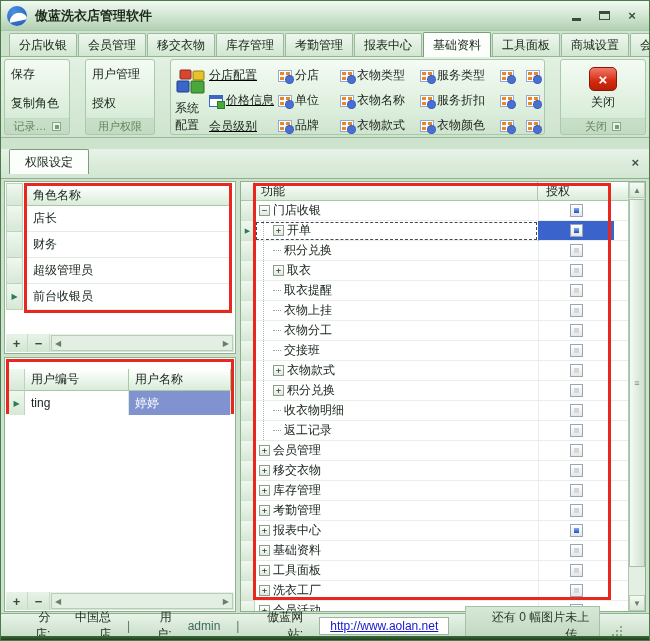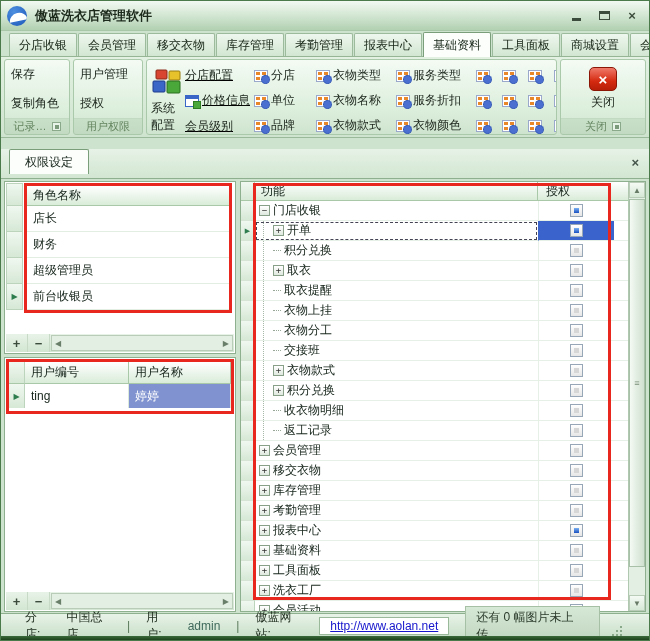--- a/index.html
+++ b/index.html
@@ -15,21 +15,21 @@
   .win-btn{width:22px;height:18px;display:flex;align-items:center;justify-content:center;color:#3c4c3c;font-weight:bold;font-size:13px;}
   .min-glyph{width:9px;height:3px;background:#3c4c3c;margin-top:8px;}
   .max-glyph{width:11px;height:9px;border:1px solid #3c4c3c;border-top:3px solid #3c4c3c;}
 
   
   .tabrow{position:absolute;top:30px;left:0;right:0;height:26px;display:flex;align-items:flex-end;padding-left:8px;gap:1px;border-bottom:1px solid #95b595;}
   .rtab{height:23px;padding:0 9px;display:flex;align-items:center;font-size:12px;color:#16251 6;color:#162516;border:1px solid #9cba9c;border-bottom:none;border-radius:2px 2px 0 0;background:linear-gradient(#eef7ee,#d2e6d2);white-space:nowrap;}
   .rtab.sel{background:#fcfefc;border-color:#7a9e7a;position:relative;z-index:2;height:25px;margin-bottom:-1px;}
 
   
-  .ribbon{position:absolute;top:56px;left:0;right:0;height:81px;background:linear-gradient(#e2f1e2,#cfe4cf);display:flex;gap:3px;padding:2px 3px;border-bottom:1px solid #9ab89a;}
+  .ribbon{position:absolute;top:56px;left:0;right:0;height:81px;background:linear-gradient(#e2f1e2,#cfe4cf);display:flex;gap:15px;padding:2px 3px;border-bottom:1px solid #9ab89a;}
   .rgroup{border:1px solid #aac8aa;border-radius:3px;background:linear-gradient(#f4fbf4,#ddefdd 65%,#cfe4cf);display:flex;flex-direction:column;overflow:hidden;}
   .rg-body{flex:1;padding:3px 4px;display:flex;}
   .rg-label{height:16px;font-size:11px;color:#64855f;display:flex;align-items:center;justify-content:center;gap:5px;background:rgba(160,195,160,.28);border-top:1px solid #c2dac2;padding:0 4px;}
   .launcher{width:9px;height:9px;border:1px solid #8aa88a;position:relative;background:#e8f3e8;}
   .launcher::after{content:"";position:absolute;right:1px;bottom:1px;width:4px;height:4px;background:#7a9a7a;}
   .g-rec{width:66px;} .g-usr{width:70px;}
   .g-basic{flex:1;} .g-close{width:86px;}
   .col-btns{display:flex;flex-direction:column;gap:6px;width:100%;}
   .tbtn{font-size:12px;color:#1a241a;text-align:left;padding:3px 2px;border-radius:2px;white-space:nowrap;}
   .bigbtn{width:58px;display:flex;flex-direction:column;align-items:center;justify-content:center;font-size:12px;color:#1a241a;gap:2px;}
@@ -60,21 +60,21 @@
   .ind-cell{flex:0 0 auto;background:linear-gradient(#f0f8f0,#d6e8d6);border:1px solid #bcd4bc;border-top:none;display:flex;align-items:center;justify-content:center;font-size:8px;color:#2e7d4f;}
   .ind-cell:first-child{border-top:1px solid #bcd4bc;}
   .red-box{position:absolute;border:3px solid var(--red);background:#fff;}
   .roles-red{left:19px;top:1px;right:3px;height:130px;}
   .grid-head{background:linear-gradient(#ffffff,#d9ecd9);border-bottom:1px solid #a8c8a8;font-size:12px;color:#15241a;display:flex;align-items:center;padding-left:6px;}
   .role-row{height:26px;display:flex;align-items:center;font-size:12px;color:#15241a;border-bottom:1px solid #e2eee2;padding-left:6px;background:#fff;}
   .navbar{position:absolute;left:1px;right:1px;bottom:1px;height:18px;background:linear-gradient(#e8f3e8,#d2e6d2);display:flex;align-items:center;}
   .nav-btn{width:22px;height:18px;display:flex;align-items:center;justify-content:center;color:#3c4c3c;font-weight:bold;font-size:13px;border-right:1px solid #c6dac6;}
   .hscroll{flex:1;height:16px;margin:0 1px;background:#e4efe4;border:1px solid #b8ccb8;display:flex;align-items:center;justify-content:space-between;padding:0 3px;font-size:8px;color:#6a7f6a;}
   .users-red{left:1px;top:1px;right:1px;height:55px;}
-  .u-head{display:flex;height:22px;}
+  .u-head{display:flex;height:22px;margin-top:7px;}
   .u-hcell{background:linear-gradient(#ffffff,#d9ecd9);border-right:1px solid #a8c8a8;border-bottom:1px solid #a8c8a8;font-size:12px;display:flex;align-items:center;padding-left:6px;color:#15241a;}
   .u-row{display:flex;height:24px;}
   .u-cell{border-right:1px solid #dcead c;border-right:1px solid #dceadc;font-size:12px;display:flex;align-items:center;padding-left:6px;color:#15241a;background:#fff;}
   .u-ind{width:16px;background:linear-gradient(#f0f8f0,#d6e8d6);border-right:1px solid #bcd4bc;display:flex;align-items:center;justify-content:center;font-size:8px;color:#2e7d4f;}
   .u-c1{width:104px;} .u-c2{flex:1;}
   .cell-sel{background:var(--cellsel) !important;color:#fff !important;}
 
   
   .rightcol{flex:1;position:relative;margin-left:4px;}
   .treepanel{position:absolute;left:0;right:0;top:2px;bottom:1px;background:#fff;border:1px solid #8fb08f;}
@@ -98,21 +98,21 @@
   .cb{width:13px;height:13px;border:1px solid #97a7b7;background:linear-gradient(#ffffff,#e6e6e6);position:relative;}
   .cb::after{content:"";position:absolute;left:3px;top:3px;right:3px;bottom:3px;background:#d6d6d6;}
   .cb.on::after{background:linear-gradient(#7ab0f0,#1a50c0);}
   .tree-red{left:12px;top:1px;width:358px;height:417px;border:3px solid var(--red);background:transparent;pointer-events:none;position:absolute;z-index:5;}
   .vscroll{position:absolute;top:0;right:0;bottom:0;width:17px;background:#e4efe4;border-left:1px solid #b0c8b0;}
   .vs-btn{position:absolute;left:0;right:0;height:16px;display:flex;align-items:center;justify-content:center;font-size:8px;color:#667a66;background:linear-gradient(#f4faf4,#d6e8d6);border:1px solid #b8ccb8;}
   .vs-up{top:0;} .vs-dn{bottom:0;}
   .vs-thumb{position:absolute;left:0;right:0;top:17px;bottom:44px;background:linear-gradient(90deg,#f4faf4,#cfe0cf);border:1px solid #a8c0a8;display:flex;align-items:center;justify-content:center;font-size:9px;color:#7a8f7a;}
 
   
-  .statusbar{position:absolute;top:612px;left:0;right:0;height:25px;background:linear-gradient(#e8f3e8,#c8dec8);border-top:1px solid #8fb08f;display:flex;align-items:center;padding:0 24px;font-size:12px;color:#1d2c1d;gap:16px;}
+  .statusbar{position:absolute;top:612px;left:0;right:0;height:25px;background:linear-gradient(#e8f3e8,#c8dec8);border-top:1px solid #8fb08f;display:flex;align-items:center;padding:0 24px;font-size:12px;color:#1d2c1d;gap:16px;text-align:right;}
   .sb-sep{color:#5a7a5a;}
   .sb-user{color:#3f6a5b;}
   .linkbox{background:#fff;border:1px solid #9ab89a;padding:1px 10px;}
   .linkbox a{color:#1515cc;text-decoration:underline;}
   .sb-right{margin-left:auto;background:linear-gradient(#d6e8d6,#bed4be);border:1px solid #a6c0a6;padding:2px 10px;color:#2d3c2d;display:flex;align-items:center;}
   .grip{width:2px;height:2px;background:#8aa88a;margin:8px 3px 2px 4px;box-shadow:0 0 #8aa88a,-4px 0 #8aa88a,-8px 0 #8aa88a,0 -4px #8aa88a,-4px -4px #8aa88a,0 -8px #8aa88a;align-self:flex-end;}
   .bottomedge{position:absolute;bottom:0;left:0;right:0;height:4px;background:linear-gradient(#3a6a3a,#1c421c);}
 </style>
 </head>
 <body>

